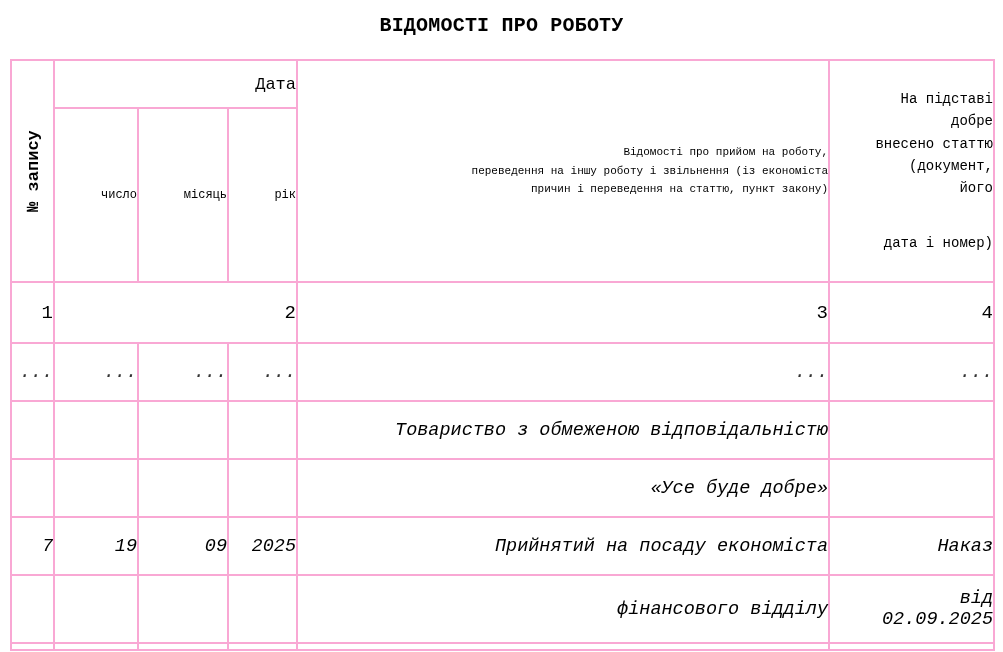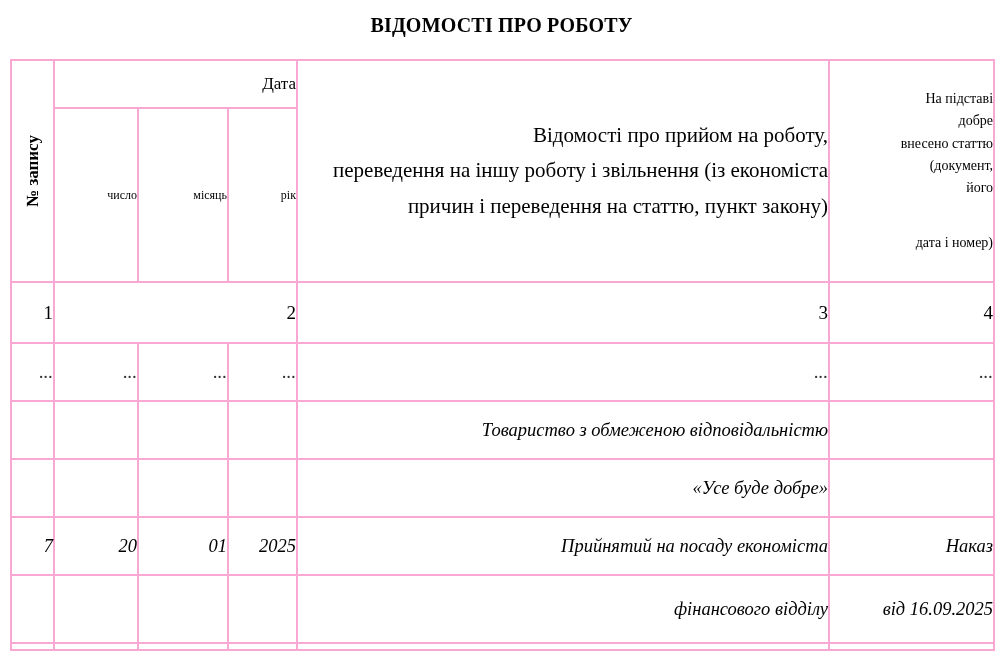--- a/index.html
+++ b/index.html
@@ -15,20 +15,21 @@
     font-family: "Liberation Serif", "DejaVu Serif", serif;
     color: #000000;
     -webkit-font-smoothing: antialiased;
   }
 
   .page {
     position: relative;
     width: 1003px;
     height: 652px;
     box-sizing: border-box;
+    font-family: Liberation Mono, monospace;
   }
 
   .doc-title {
     position: absolute;
     left: 0;
     top: 14px;
     width: 1003px;
     text-align: center;
     font-size: 20px;
     font-weight: bold;
@@ -83,21 +84,21 @@
     position: absolute;
     left: 50%;
     top: 50%;
     transform: translate(-50%, -50%) rotate(-90deg);
     white-space: nowrap;
     font-size: 17px;
     font-weight: bold;
   }
   .hdr-info {
     height: 222px;
-    font-size: 21px;
+    font-size: 11px;
     line-height: 1.68;
     padding: 0 12px;
   }
   .hdr-base {
     height: 222px;
     font-size: 14px;
     line-height: 1.6;
     padding: 6px 6px 4px 6px;
     vertical-align: top;
   }
@@ -116,20 +117,21 @@
   }
 
   
   .datarow td {
     height: 58px;
     font-style: italic;
     font-size: 18.5px;
   }
   .datarow td.tall {
     height: 68px;
+    padding-left: 10px;
   }
   .cell-center { text-align: center; }
   .cell-left   { text-align: left; padding-left: 9px; margin-left: 28px; }
   .cell-dots {
     text-align: center;
     font-style: normal;
     font-size: 17px;
     color: #333333;
   }
   .row-ellipsis td { height: 58px; }
@@ -207,34 +209,34 @@
         <td class="cell-center"></td>
         <td class="cell-center"></td>
         <td class="cell-center"></td>
         <td class="cell-center"></td>
         <td class="cell-center">«Усе буде добре»</td>
         <td class="cell-left"></td>
       </tr>
 
       <tr class="datarow">
         <td class="cell-center">7</td>
-        <td class="cell-center">20</td>
-        <td class="cell-center">01</td>
+        <td class="cell-center">19</td>
+        <td class="cell-center">09</td>
         <td class="cell-center">2025</td>
         <td class="cell-left">Прийнятий на посаду економіста</td>
         <td class="cell-left">Наказ</td>
       </tr>
 
       <tr class="datarow">
         <td class="cell-center tall"></td>
         <td class="cell-center tall"></td>
         <td class="cell-center tall"></td>
         <td class="cell-center tall"></td>
         <td class="cell-left tall">фінансового відділу</td>
-        <td class="cell-left tall">від 16.09.2025</td>
+        <td class="cell-left tall">від 02.09.2025</td>
       </tr>
 
       <tr class="row-partial">
         <td></td>
         <td></td>
         <td></td>
         <td></td>
         <td></td>
         <td></td>
       </tr>

